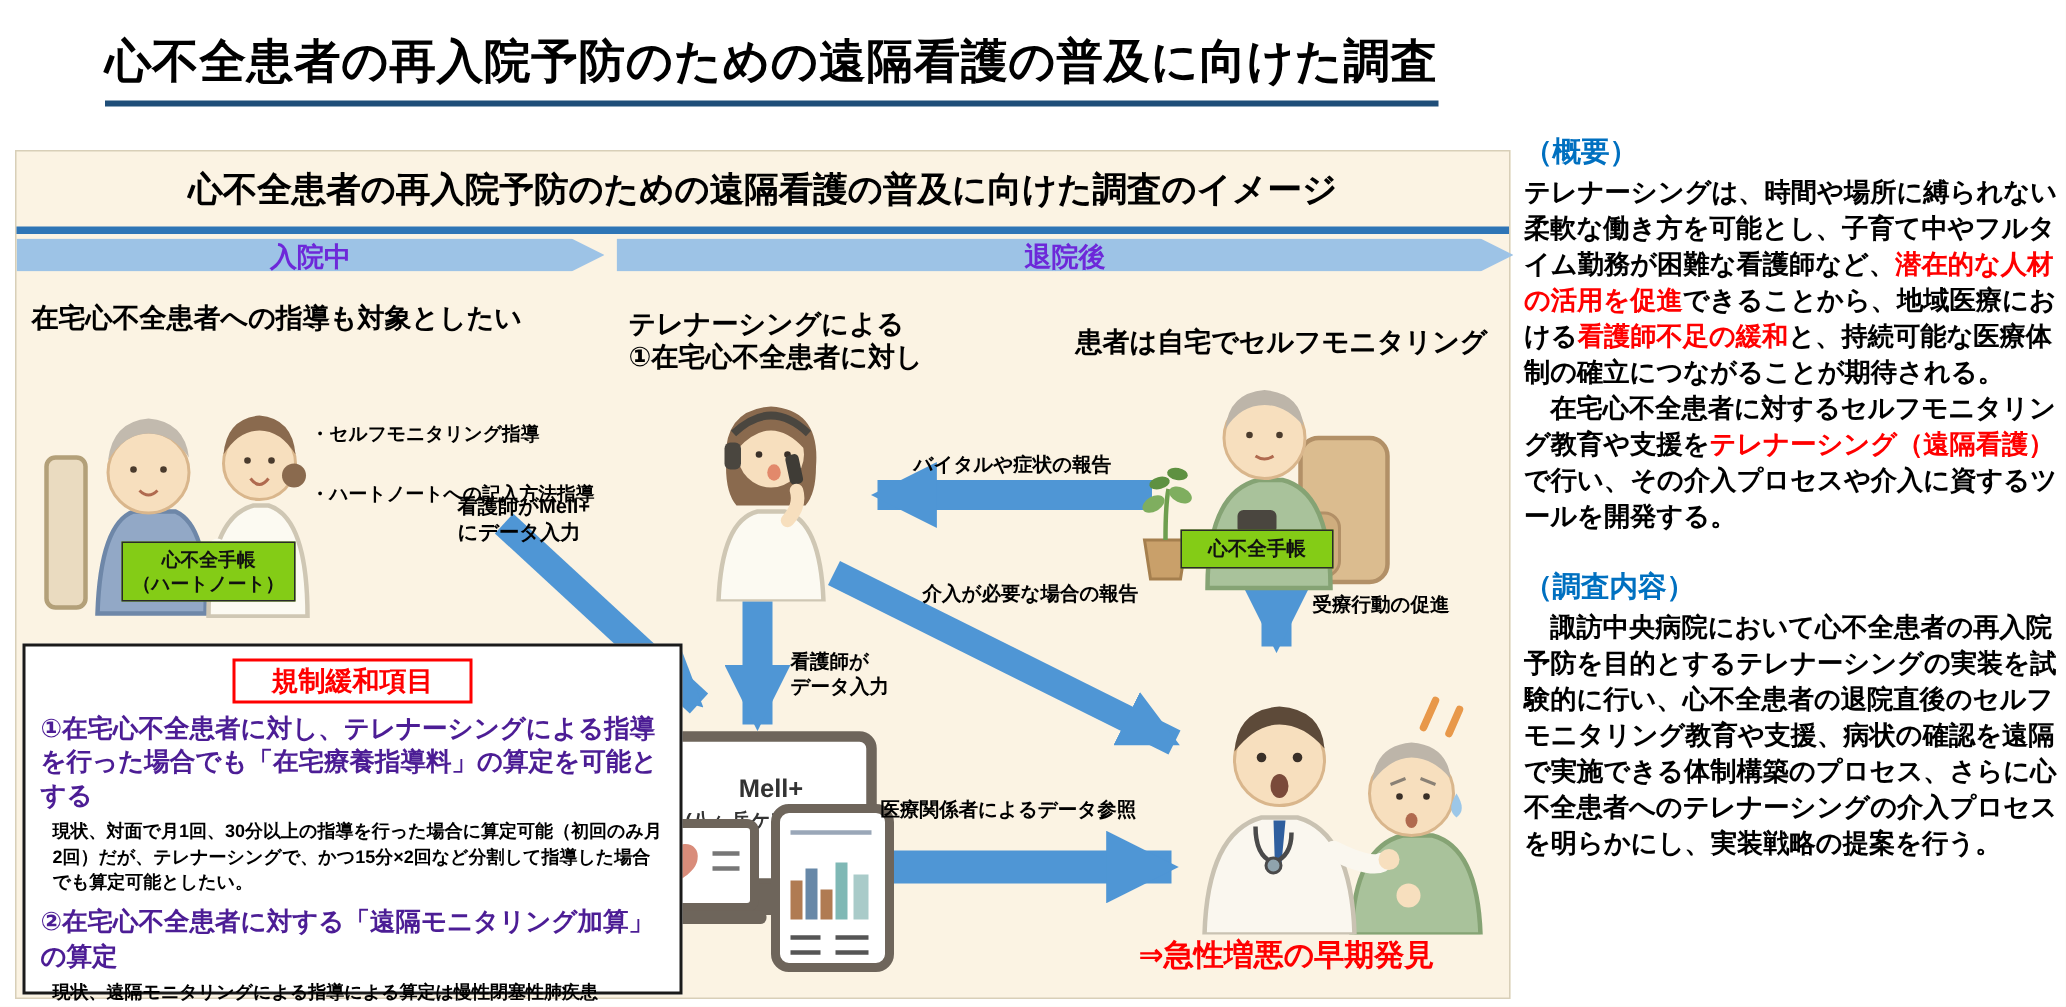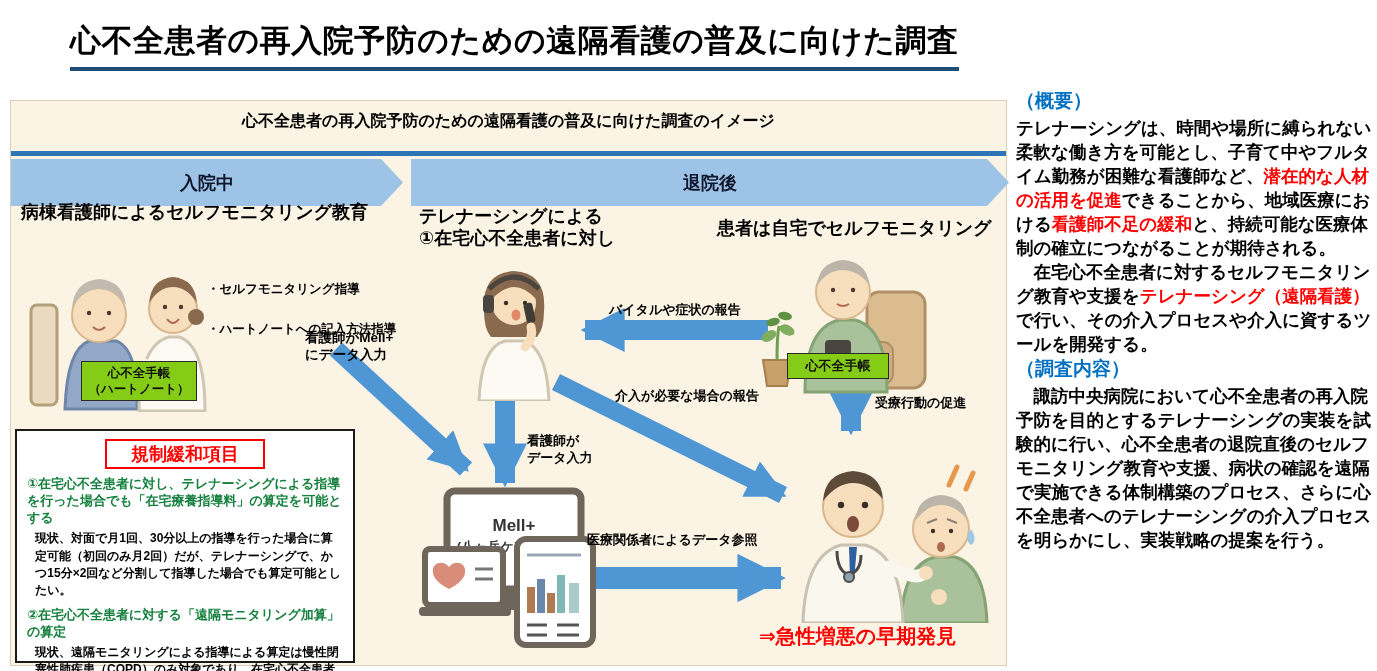--- a/index.html
+++ b/index.html
@@ -3,68 +3,68 @@
 <meta charset="utf-8">
 <style>
   html,body{margin:0;padding:0;background:#ffffff;}
   .page{position:relative;width:1377px;height:671px;background:#fff;overflow:hidden;
         font-family:"Liberation Sans","DejaVu Sans",sans-serif;font-weight:700;color:#111;}
   .main-title{position:absolute;left:70px;top:20px;margin:0;font-size:31px;letter-spacing:.5px;
         color:#000;border-bottom:4px solid #1F4E79;padding-bottom:5px;}
   
   .diagram{position:absolute;left:10px;top:100px;width:997px;height:566px;background:#FBF3E3;
         border:1px solid #d8cfb8;box-sizing:border-box;}
-  .diagram-title{position:absolute;left:0;top:10px;width:100%;text-align:center;font-size:16px;color:#000;}
+  .diagram-title{position:absolute;left:0;top:10px;width:100%;text-align:center;font-size:23px;color:#000;}
   .timeline-line{position:absolute;left:0;top:50px;width:100%;height:5px;background:#2E75B6;}
-  .band{position:absolute;top:58px;height:47px;background:#9DC3E6;display:flex;align-items:center;
-        justify-content:center;font-size:18px;color:#0f172a;}
+  .band{position:absolute;top:58px;height:22px;background:#9DC3E6;display:flex;align-items:flex-start;
+        justify-content:center;font-size:18px;color:#6d28d9;}
   .band-in{left:0;width:392px;clip-path:polygon(0 0,370px 0,392px 50%,370px 100%,0 100%);}
   .band-post{left:400px;width:598px;clip-path:polygon(0 0,576px 0,598px 50%,576px 100%,0 100%);}
   .lbl{position:absolute;white-space:pre-line;color:#000;}
   .sec-title{font-size:18px;line-height:22px;}
   .small{font-size:13px;line-height:17px;}
   .bullets{font-size:12.5px;line-height:20px;}
   .wbox{position:absolute;background:#84cc16;border:1.5px solid #2a2a2a;text-align:center;
         white-space:pre-line;z-index:4;}
   .outcome{position:absolute;left:748px;top:522px;font-size:20px;color:#FF0000;z-index:4;}
   .arrows{position:absolute;left:0;top:0;z-index:1;}
   .illus{position:absolute;z-index:2;}
   .lbl{z-index:3;}
   
-  .reg-box{position:absolute;left:4px;top:328px;width:340px;height:234px;background:#fff;
+  .reg-box{position:absolute;left:4px;top:328px;width:440px;height:234px;background:#fff;
         border:2.5px solid #1a1a1a;box-sizing:border-box;padding:6px 10px;z-index:5;}
   .reg-title{width:fit-content;margin:2px auto 6px;border:2px solid #FF0000;color:#FF0000;
         font-size:18px;padding:1px 24px;text-align:center;}
-  .reg-item{color:#15803d;font-size:13px;line-height:1.32;}
+  .reg-item{color:#4c1d95;font-size:17px;line-height:1.32;}
   .reg-desc{color:#000;font-size:12px;line-height:1.42;margin:4px 0 7px 8px;}
   
   .sidebar{position:absolute;left:1016px;top:88px;width:360px;}
   .sb-header{color:#0070C0;font-size:19px;margin:0 0 2px 0;}
   .sb-par{font-size:17.5px;line-height:24px;margin:0;color:#000;}
   .seg-red{color:#FF0000;}
-  .sb-gap{}
+  .sb-gap{margin-top:22px;}
 </style>
 </head>
 <body>
 
 <div class="page">
 
   <h1 class="main-title">心不全患者の再入院予防のための遠隔看護の普及に向けた調査</h1>
 
   <div class="diagram">
     <div class="diagram-title">心不全患者の再入院予防のための遠隔看護の普及に向けた調査のイメージ</div>
     <div class="timeline-line"></div>
     <div class="band band-in">
       <span>入院中</span>
     </div>
     <div class="band band-post">
       <span>退院後</span>
     </div>
 
-    <div class="lbl sec-title" style="left:10px;top:100px;">病棟看護師によるセルフモニタリング教育</div>
+    <div class="lbl sec-title" style="left:10px;top:100px;">在宅心不全患者への指導も対象としたい</div>
     <div class="lbl bullets" style="left:196px;top:158px;">
       <div>・セルフモニタリング指導</div>
       <div>・ハートノートへの記入方法指導</div>
     </div>
     <div class="lbl small" style="left:294px;top:228px;font-size:13.5px;">看護師がMell+
 にデータ入力</div>
     <div class="lbl sec-title" style="left:408px;top:104px;">テレナーシングによる
 ①在宅心不全患者に対し</div>
     <div class="lbl sec-title" style="left:706px;top:116px;">患者は自宅でセルフモニタリング</div>
     <div class="lbl small" style="left:598px;top:200px;">バイタルや症状の報告</div>

